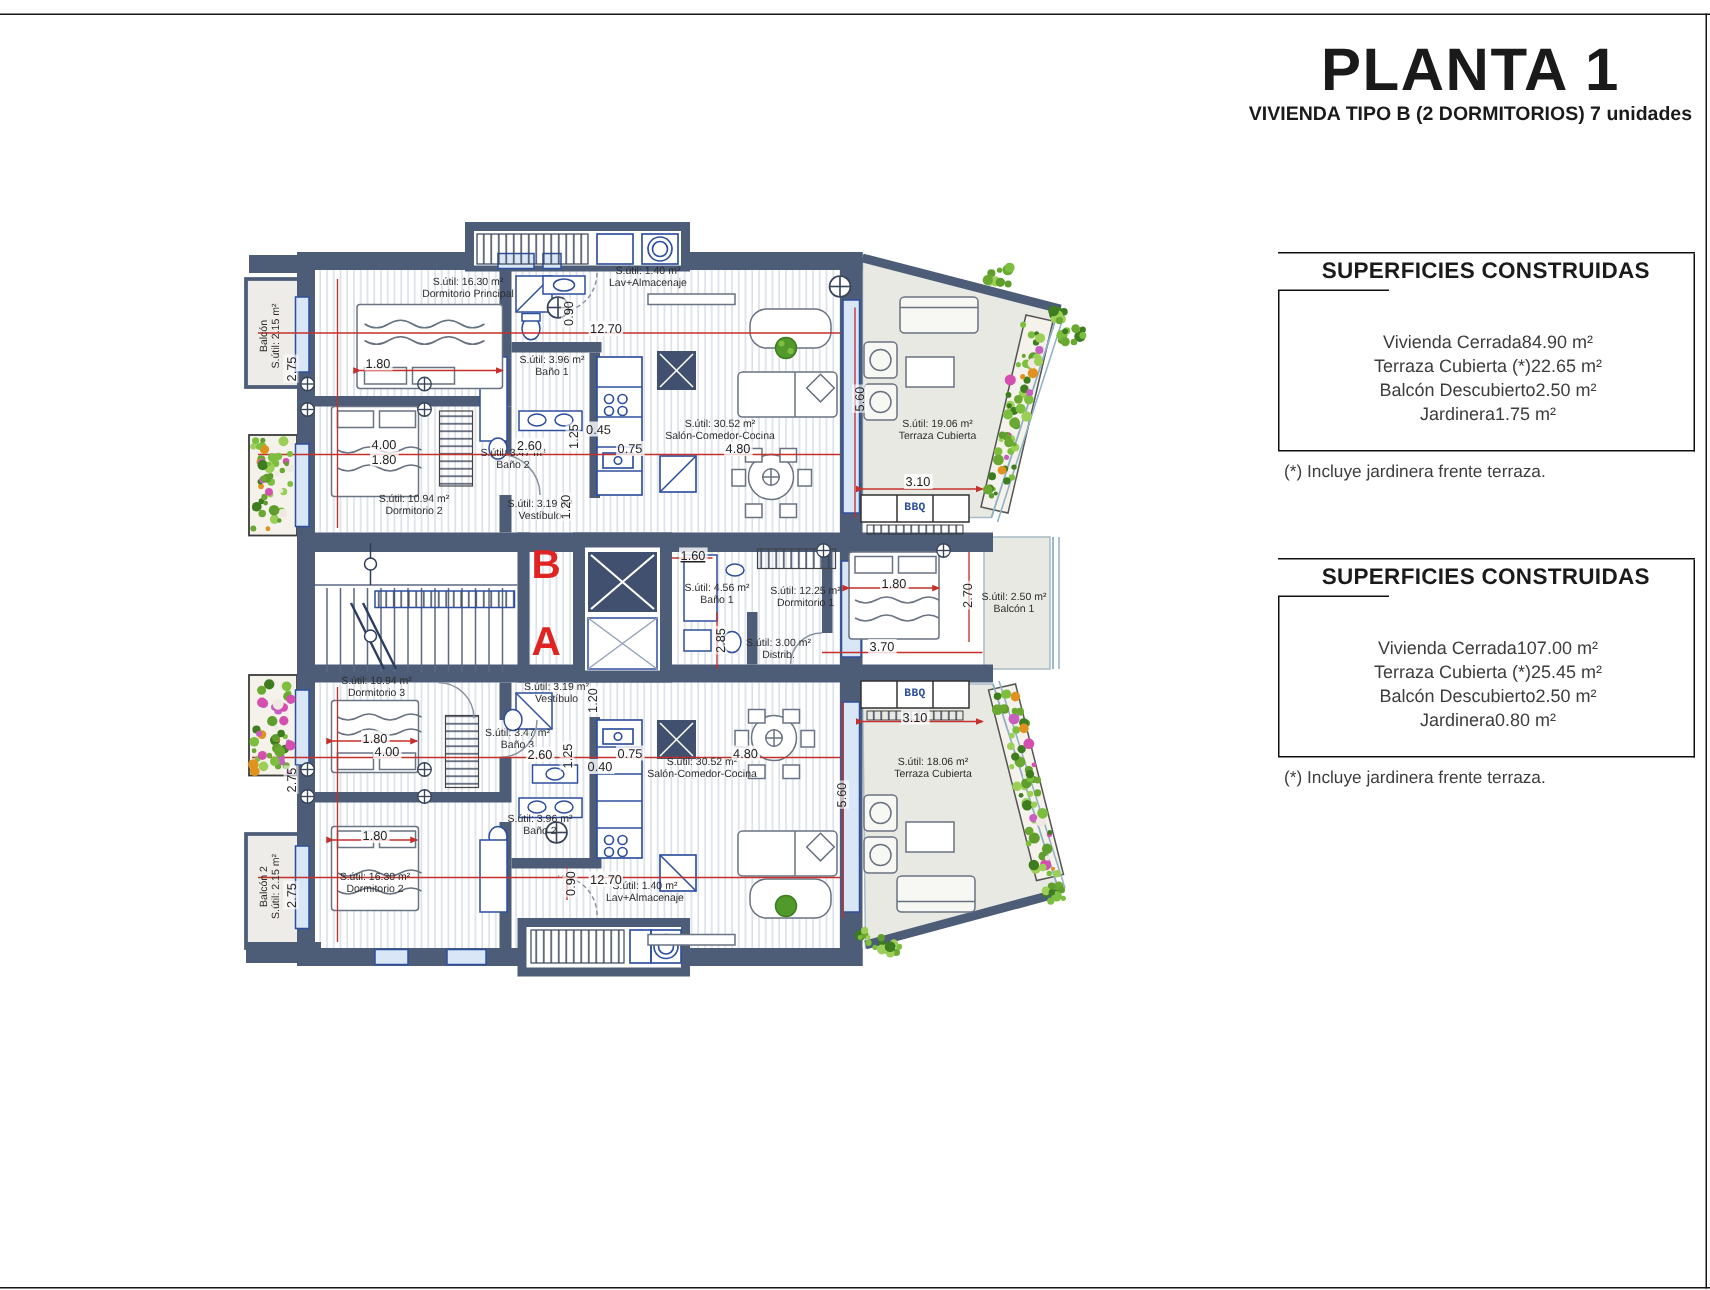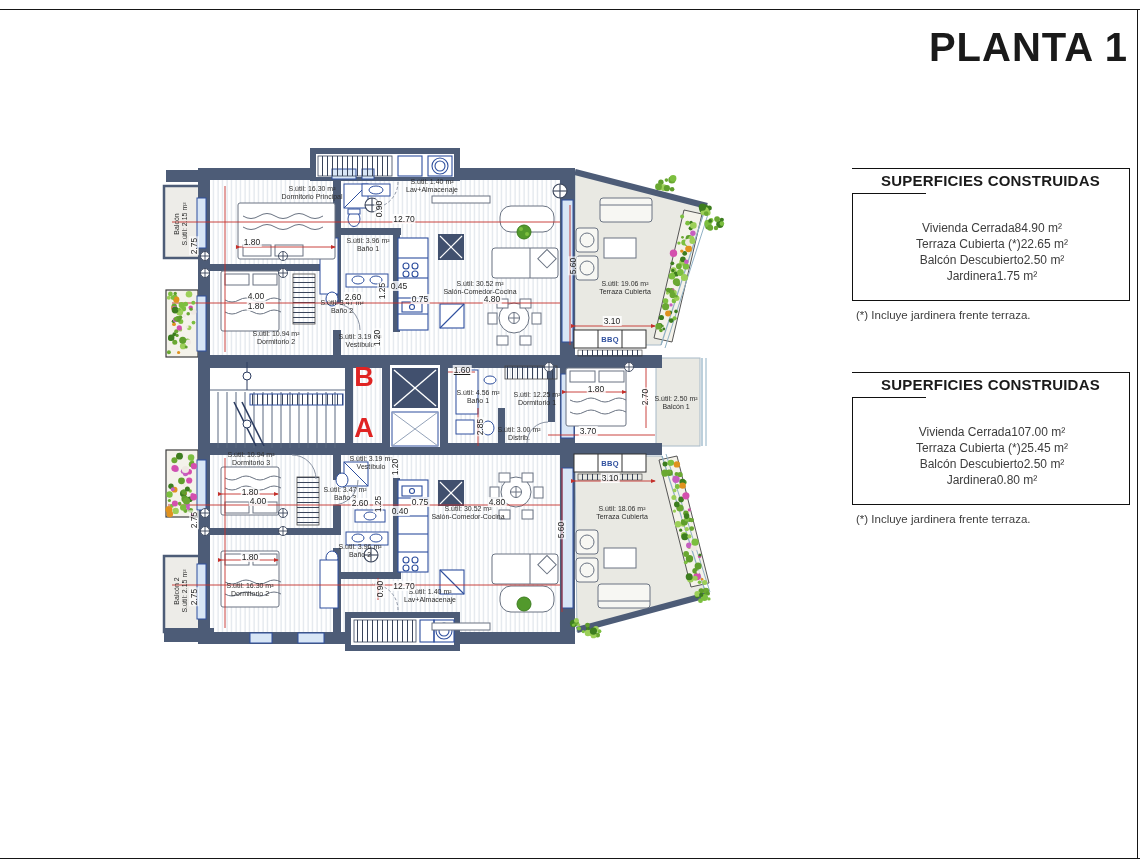--- a/index.html
+++ b/index.html
@@ -31,32 +31,33 @@
   #plan-svg{position:absolute;left:0;top:0;}
   #plan-labels{position:absolute;inset:0;pointer-events:none;}
   .room-label{position:absolute;transform:translate(-50%,-50%);font-size:7px;line-height:1.15;
               color:#2d2d2d;text-align:center;white-space:nowrap;}
   .room-label.v{transform:translate(-50%,-50%) rotate(-90deg);}
   .dim-label{position:absolute;transform:translate(-50%,-50%);font-size:8.5px;color:#1e1e1e;
              background:rgba(255,255,255,.8);padding:0 1px;white-space:nowrap;}
   .dim-label.v{transform:translate(-50%,-50%) rotate(-90deg);background:rgba(255,255,255,.6);}
   .unit-letter{position:absolute;transform:translate(-50%,-50%);font-size:27px;font-weight:700;color:#e02423;}
   .bbq-label{position:absolute;transform:translate(-50%,-50%);font-size:7.5px;font-weight:700;
-             color:#2e4f9e;letter-spacing:.3px;}
+             color:#2e4f9e;letter-spacing:.3px;font-family:Liberation Mono, monospace;}
 </style>
 </head>
 <body>
 
 <div class="page">
   <div class="frame-top"></div>
   <div class="frame-bottom"></div>
   <div class="frame-right"></div>
 
   <div class="header">
     <div class="big">PLANTA 1</div>
+    <div class="sub">VIVIENDA TIPO B (2 DORMITORIOS) 7 unidades</div>
   </div>
 
   <div class="table-card" style="top:168px">
     <div class="tc-topline"></div>
     <div class="tc-box">
       <div class="tc-heading">SUPERFICIES CONSTRUIDAS</div>
       <div class="tc-rowsbox">
         <div class="tc-row">
             <span>Vivienda Cerrada</span>
             <span>84.90 m²</span>

